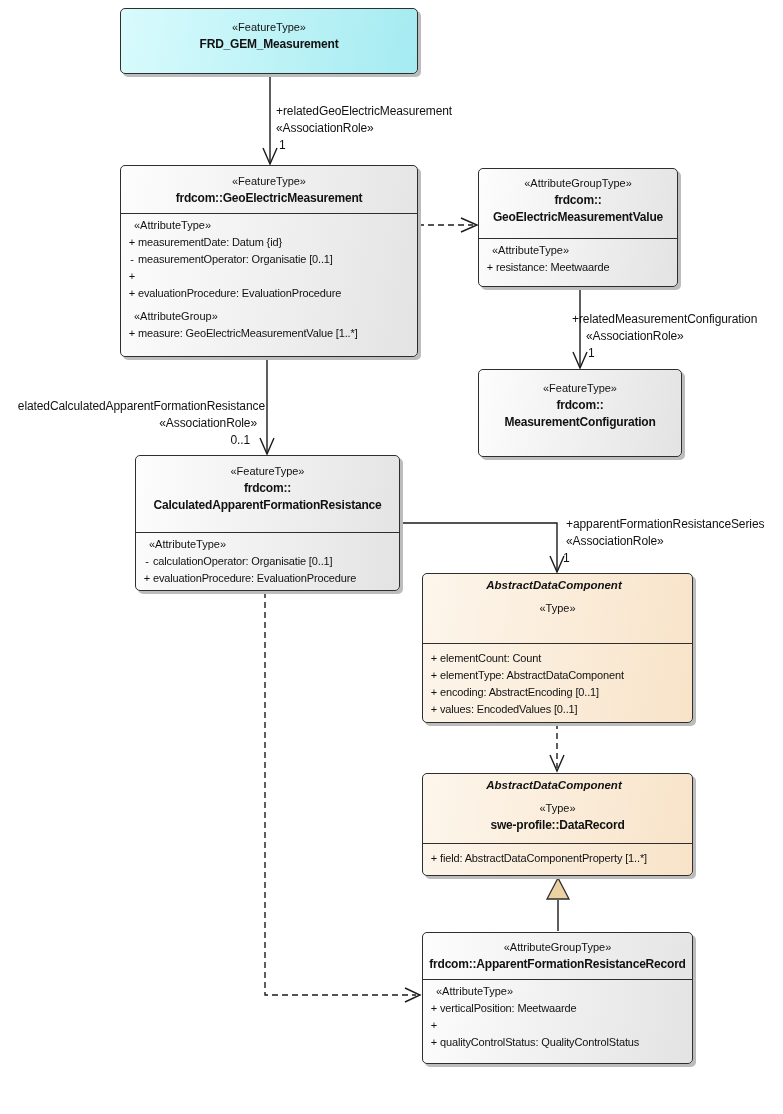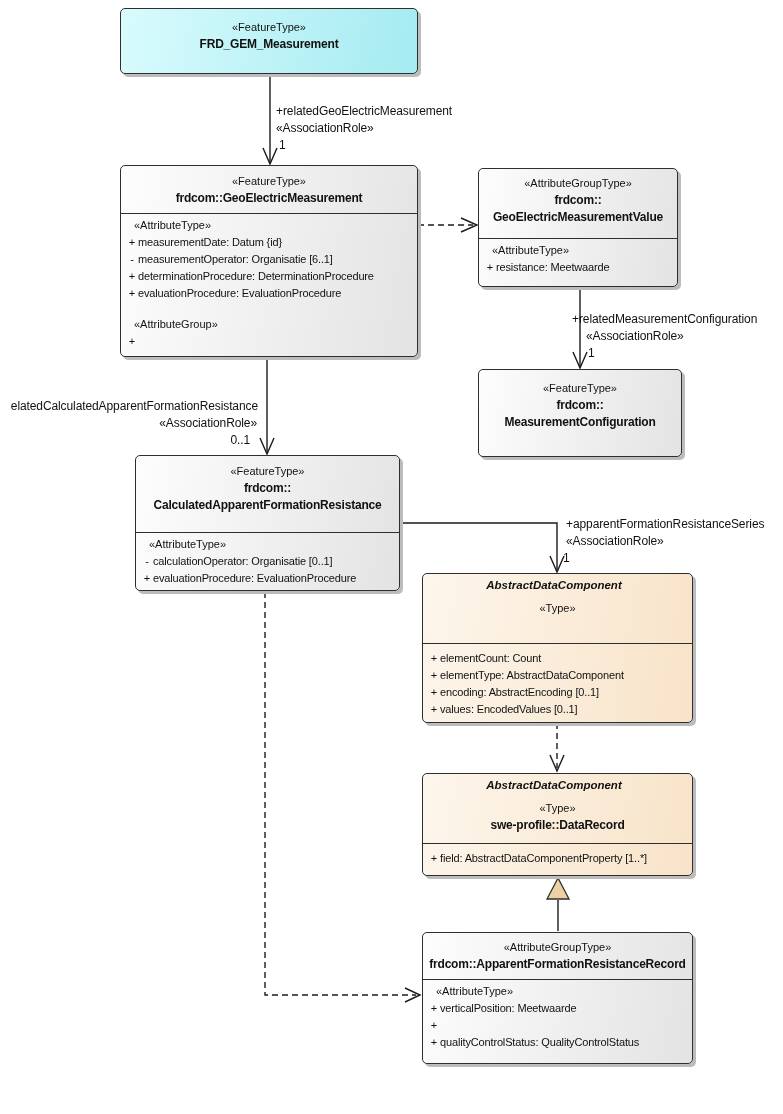--- a/index.html
+++ b/index.html
@@ -72,33 +72,33 @@
       <div class="cname">frdcom::GeoElectricMeasurement</div>
     </div>
     <div class="bodyc">
       <div class="sec-h">«AttributeType»</div>
       <div class="row">
         <span class="vis">+</span>
         <span class="rtext">measurementDate: Datum {id}</span>
       </div>
       <div class="row">
         <span class="vis">-</span>
-        <span class="rtext">measurementOperator: Organisatie [6..1]</span>
-      </div>
-      <div class="row">
-        <span class="vis">+</span>
-        <span class="rtext">determinationProcedure: DeterminationProcedure</span>
+        <span class="rtext">measurementOperator: Organisatie [0..1]</span>
+      </div>
+      <div class="row">
+        <span class="vis">+</span>
       </div>
       <div class="row">
         <span class="vis">+</span>
         <span class="rtext">evaluationProcedure: EvaluationProcedure</span>
       </div>
-      <div class="sec-h" style="margin-top:14px">«AttributeGroup»</div>
-      <div class="row">
-        <span class="vis">+</span>
+      <div class="sec-h" style="margin-top:6px">«AttributeGroup»</div>
+      <div class="row">
+        <span class="vis">+</span>
+        <span class="rtext">measure: GeoElectricMeasurementValue [1..*]</span>
       </div>
     </div>
   </div>
 
   <div class="box fill-gray" style="left:478px;top:168px;width:200px;height:119px">
     <div class="hdr rule" style="height:70px;padding-top:6px">
       <div class="stereo">«AttributeGroupType»</div>
       <div class="cname">frdcom::</div>
       <div class="cname">GeoElectricMeasurementValue</div>
     </div>
@@ -199,21 +199,21 @@
   </div>
 
   <div class="clabel" style="left:276px;top:104px">+relatedGeoElectricMeasurement</div>
   <div class="clabel" style="left:276px;top:121px">«AssociationRole»</div>
   <div class="clabel" style="left:279px;top:138px">1</div>
 
   <div class="clabel" style="left:572px;top:312px">+relatedMeasurementConfiguration</div>
   <div class="clabel" style="left:586px;top:329px">«AssociationRole»</div>
   <div class="clabel" style="left:588px;top:346px">1</div>
 
-  <div class="clabel r-align" style="left:1px;top:399px;width:257px">elatedCalculatedApparentFormationResistance</div>
+  <div class="clabel r-align" style="left:8px;top:399px;width:257px">elatedCalculatedApparentFormationResistance</div>
   <div class="clabel r-align" style="left:0px;top:416px;width:257px">«AssociationRole»</div>
   <div class="clabel r-align" style="left:0px;top:433px;width:250px">0..1</div>
 
   <div class="clabel" style="left:566px;top:517px">+apparentFormationResistanceSeries</div>
   <div class="clabel" style="left:566px;top:534px">«AssociationRole»</div>
   <div class="clabel" style="left:563px;top:551px">1</div>
 
 </div>
 
 </body></html>

